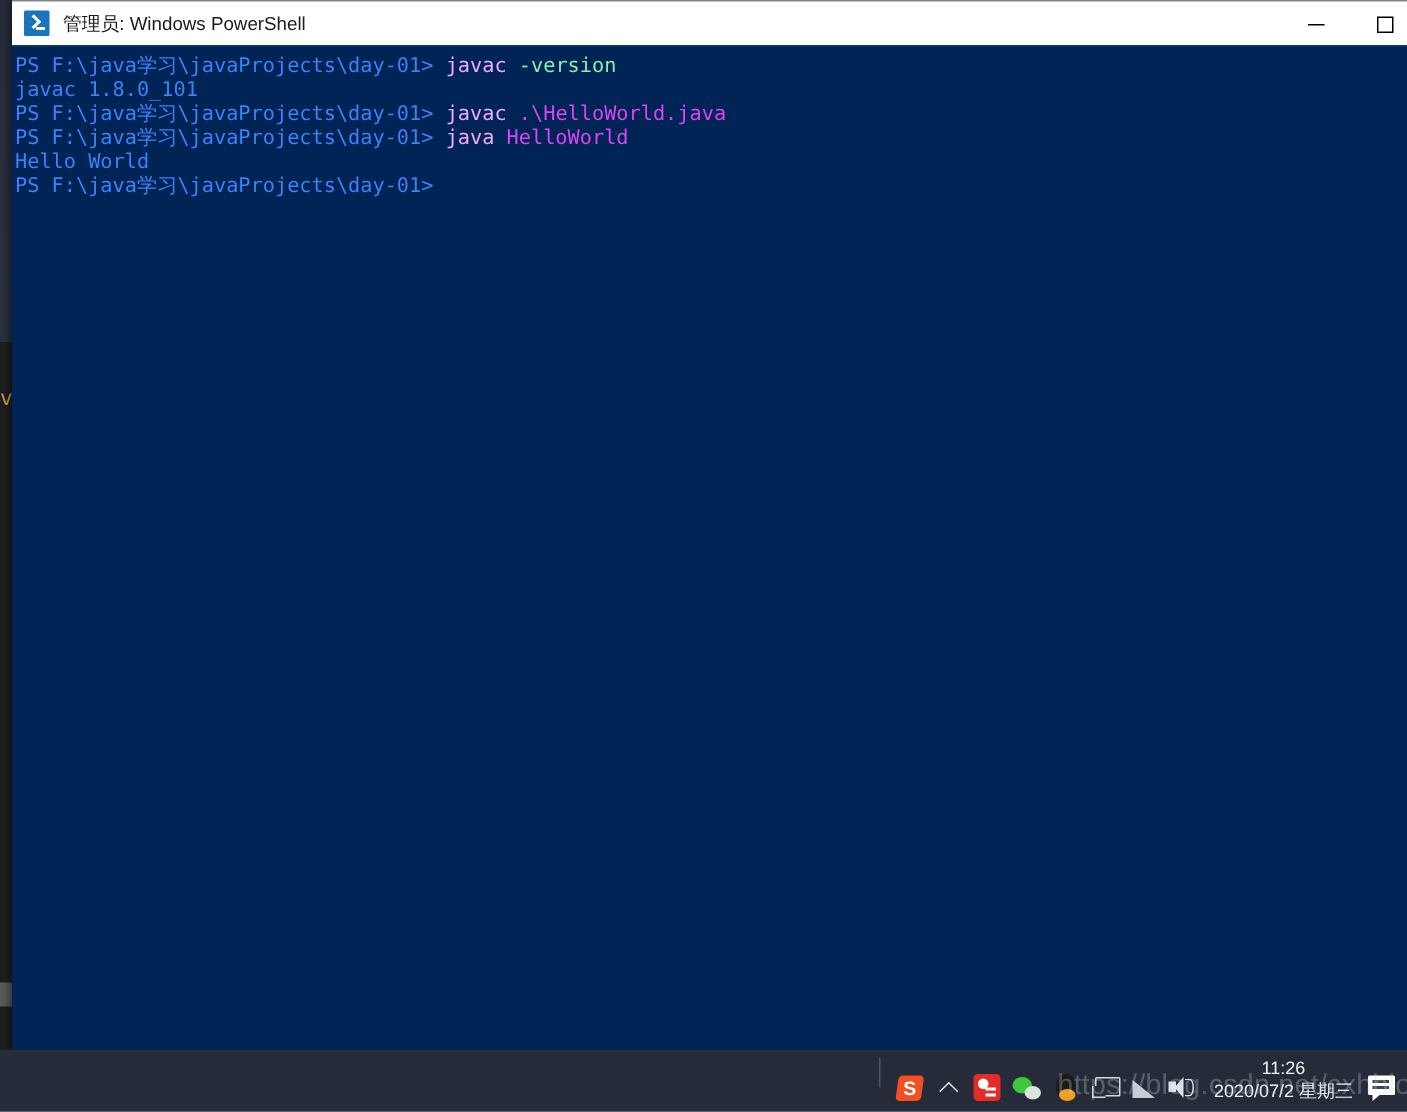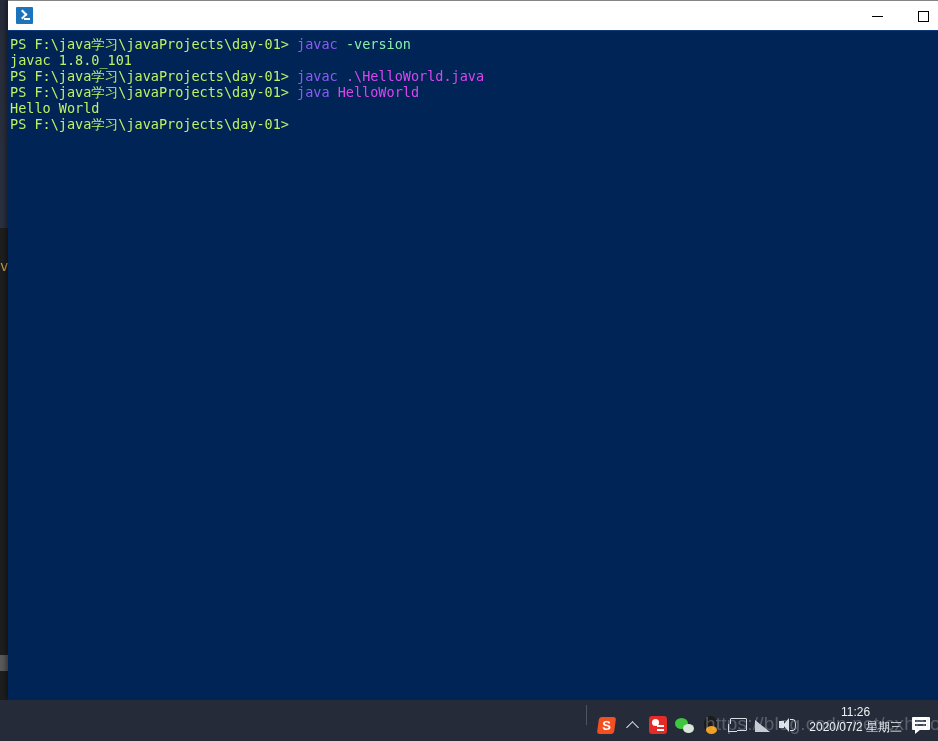--- a/index.html
+++ b/index.html
@@ -137,22 +137,22 @@
     overflow: hidden;
   }
   .ps-lines {
     font-family: "DejaVu Sans Mono", monospace;
     font-size: 13.5px;
     line-height: 16px;
     white-space: pre;
     color: #d8d8d8;
   }
   .ps-line { white-space: pre; }
-  .tok-default { color: #bef264; }
-  .tok-yellow  { color: #8b5cf6; }
+  .tok-default { color: #3b82f6; }
+  .tok-yellow  { color: #f0abfc; }
   .tok-gray    { color: #86efac; }
   .tok-white   { color: #d946ef; }
 
   
   .taskbar {
     position: absolute;
     left: 0; bottom: 0;
     width: 938px; height: 41px;
     background: #252b38;
     z-index: 20;
@@ -403,20 +403,21 @@
   <div class="desktop"></div>
 
   <div class="bg-window"></div>
   <div class="bg-window-text">v</div>
   <div class="bg-window-bar"></div>
 
   <div class="ps-window">
 
     <div class="ps-titlebar">
       <div class="ps-icon"></div>
+      <div class="ps-title-text">管理员: Windows PowerShell</div>
 
       <div class="ps-winbtns">
         <div class="ps-winbtn">
           <span class="glyph-min"></span>
         </div>
         <div class="ps-winbtn">
           <span class="glyph-max"></span>
         </div>
       </div>
     </div>

